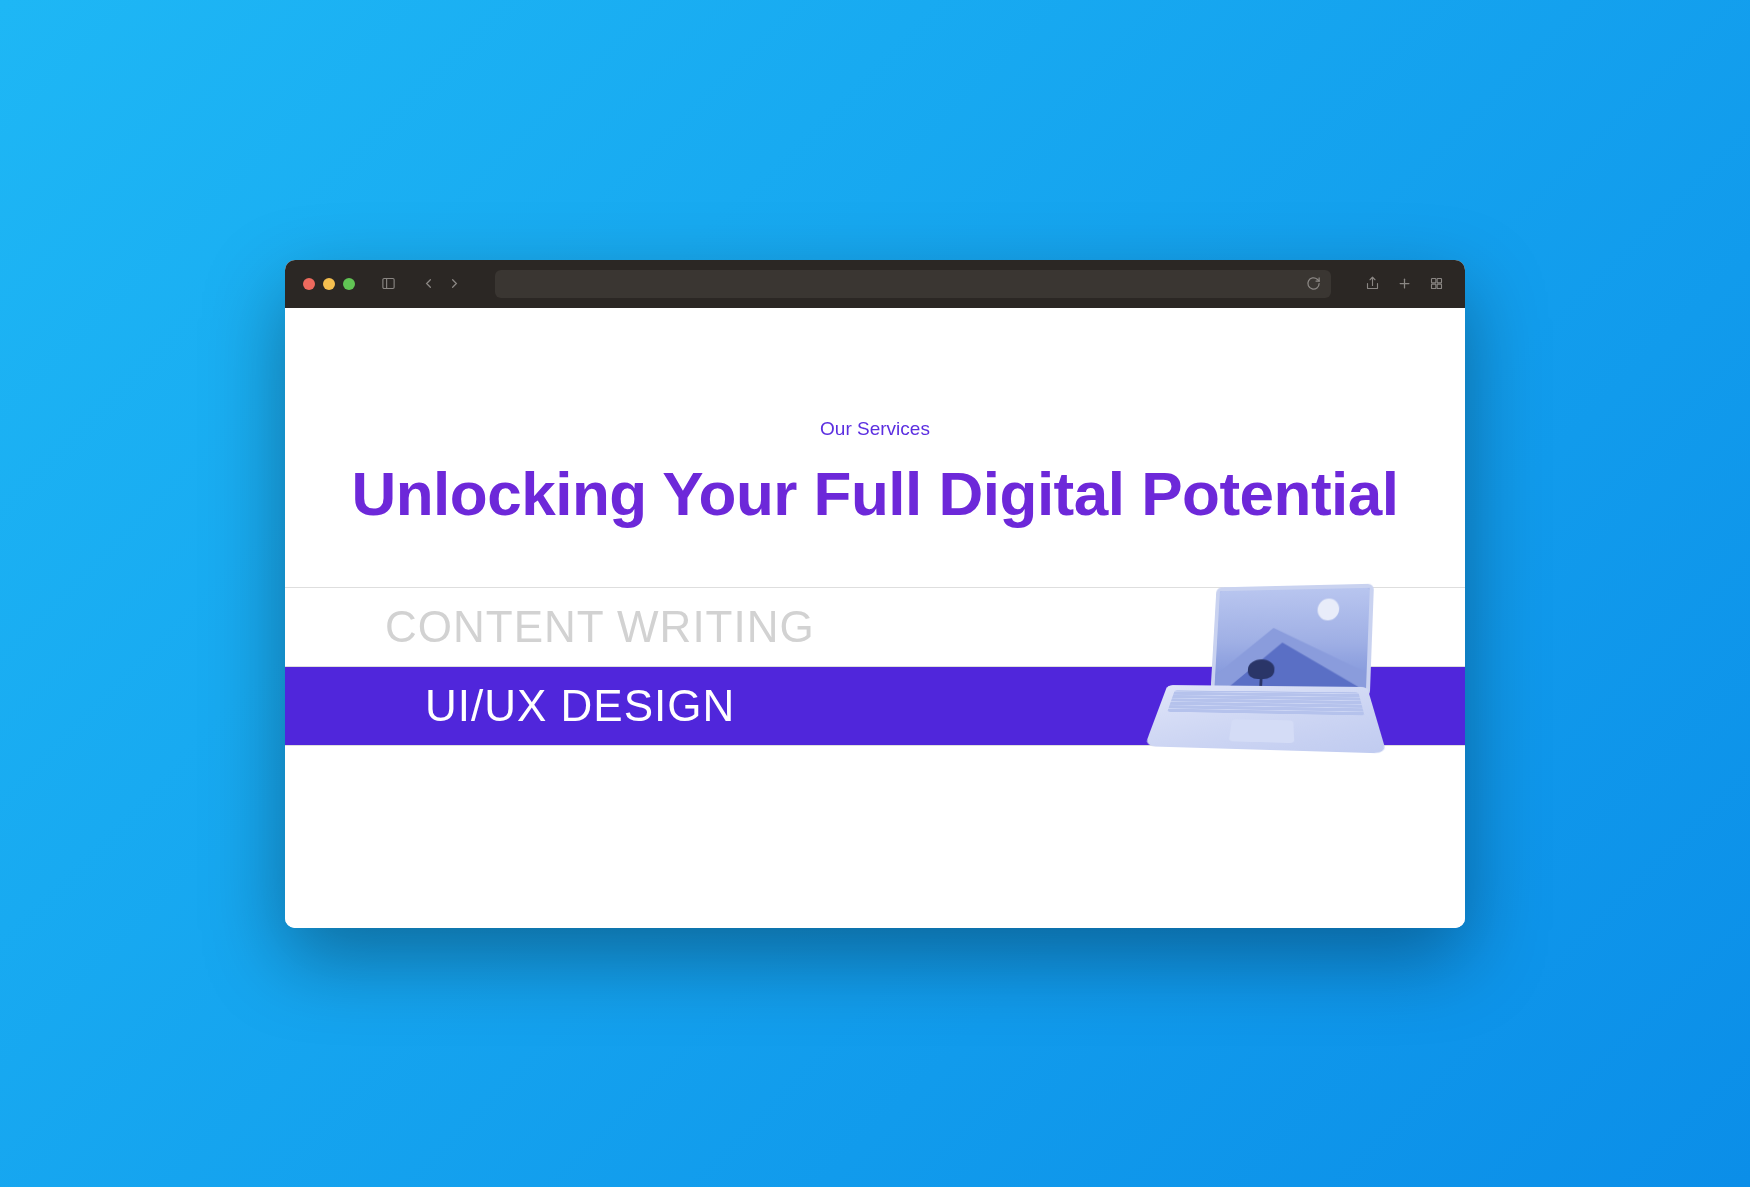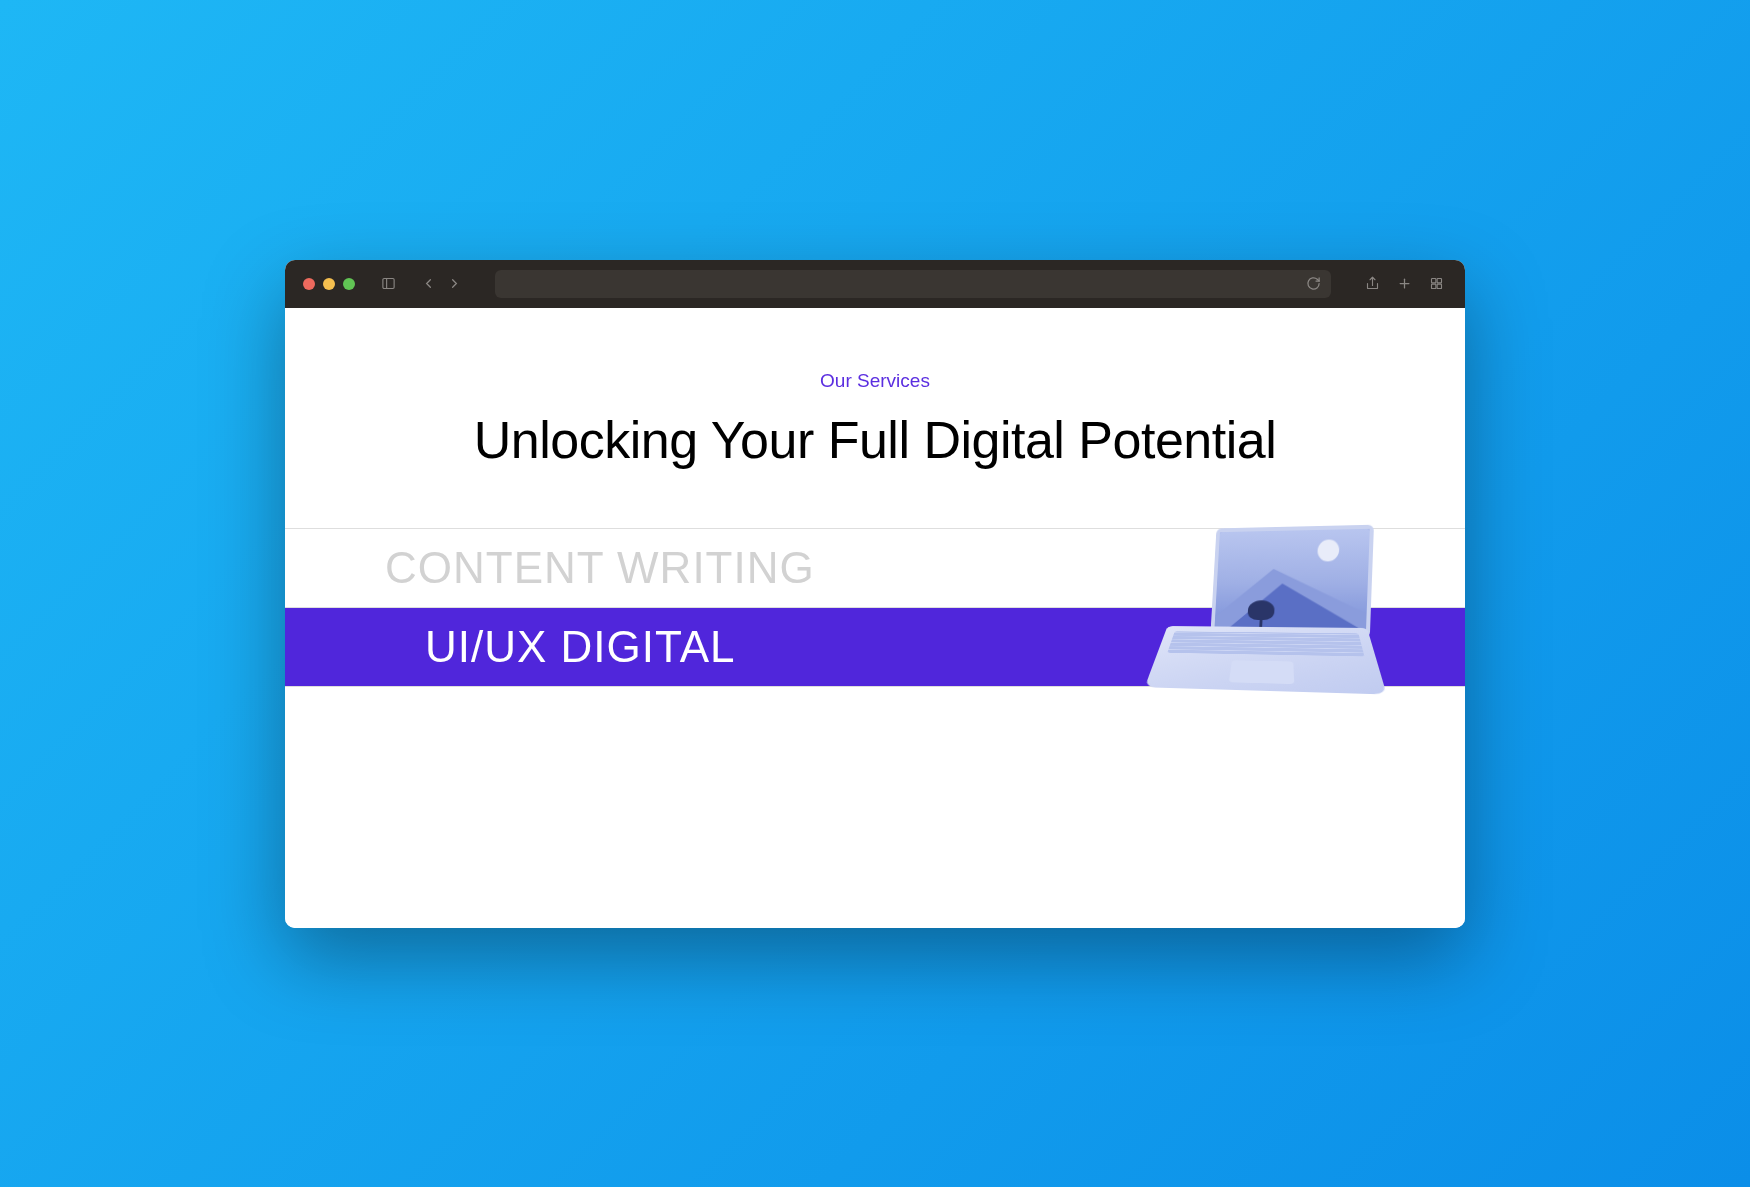--- a/index.html
+++ b/index.html
@@ -89,33 +89,34 @@
     
     .page-content {
       background: white;
       min-height: 620px;
       padding-top: 62px;
     }
     
     .header-section {
       text-align: center;
       padding: 0 40px 58px;
+      margin-top: 48px;
     }
     
     .eyebrow {
       color: #5b2ee0;
       font-size: 19px;
       font-weight: 500;
       margin-bottom: 18px;
     }
     
     .main-title {
-      color: #000000;
-      font-size: 52px;
-      font-weight: 400;
+      color: #6d28d9;
+      font-size: 62px;
+      font-weight: 700;
       letter-spacing: -0.5px;
     }
     
     .services-list {
       position: relative;
       border-top: 1px solid #dedede;
     }
     
     .service-row {
       border-bottom: 1px solid #dedede;
@@ -326,21 +327,21 @@
       <h1 class="main-title">Unlocking Your Full Digital Potential</h1>
     </div>
 
     <div class="services-list">
 
       <div class="service-row">
         <span>CONTENT WRITING</span>
       </div>
 
       <div class="service-row active">
-        <span>UI/UX DIGITAL</span>
+        <span>UI/UX DESIGN</span>
       </div>
 
 
 
       <div class="laptop-container">
         <div class="laptop-screen">
           <div class="laptop-wallpaper">
             <div class="sun"></div>
             <div class="mountain mountain-back"></div>
             <div class="mountain mountain-front"></div>

